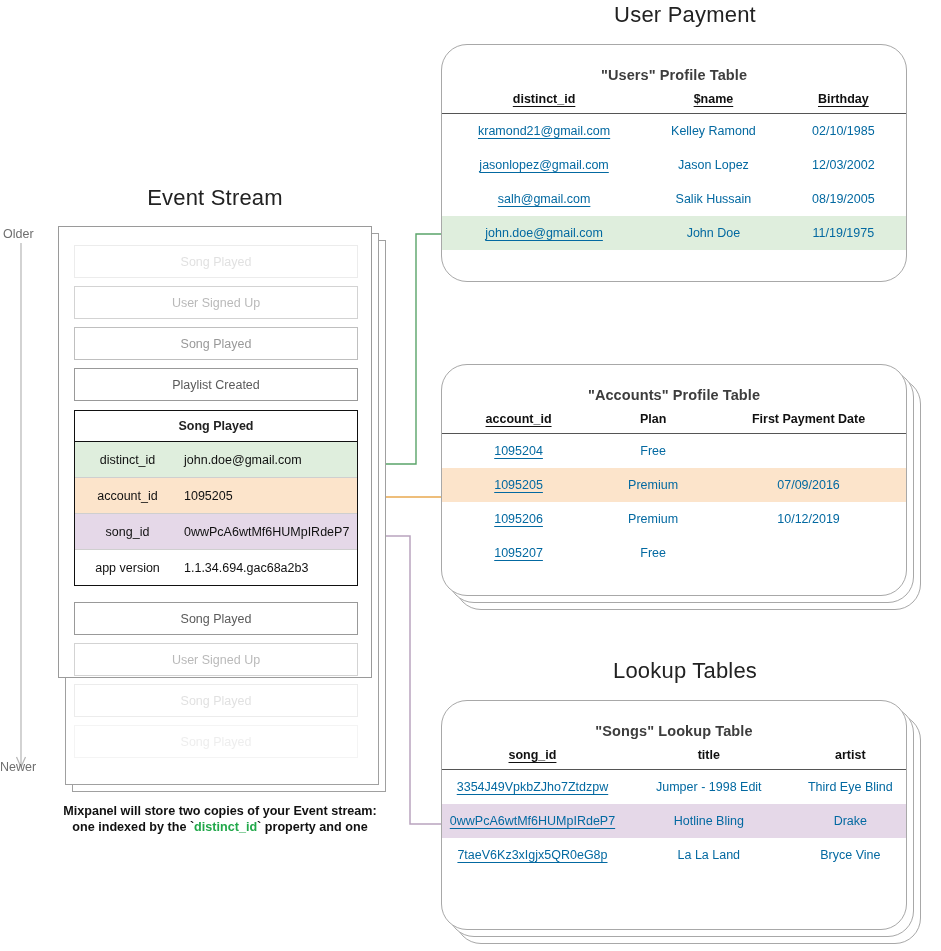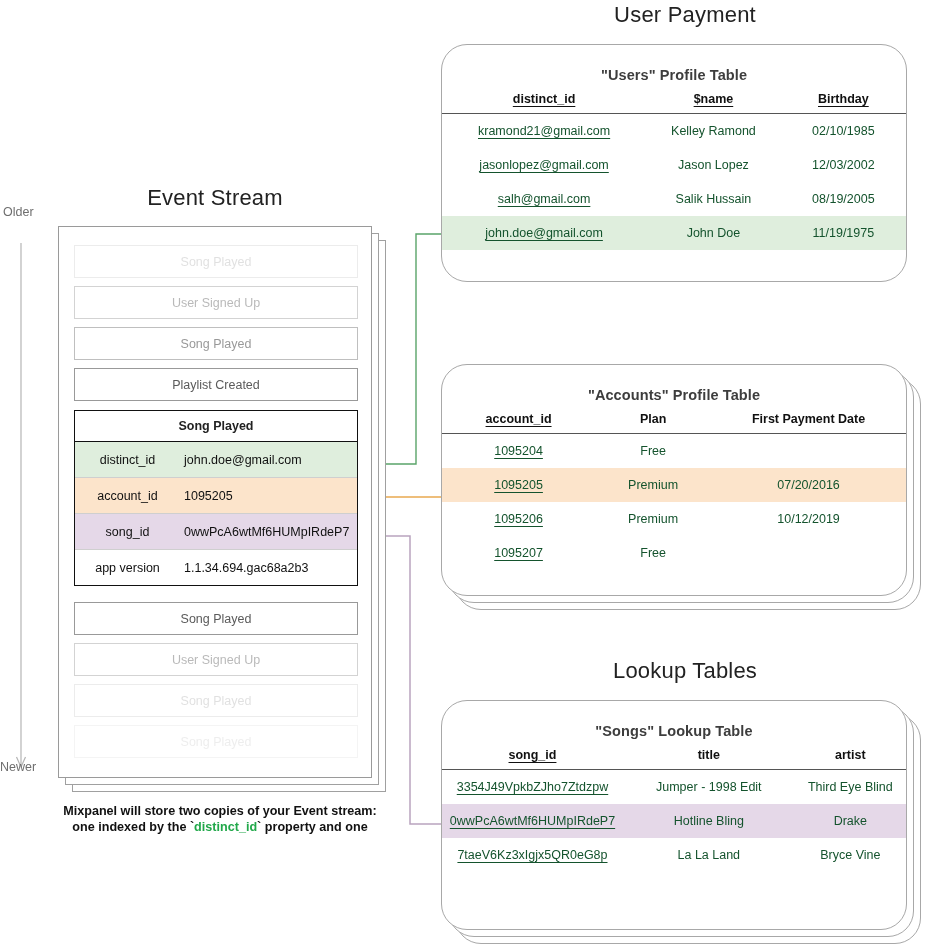--- a/index.html
+++ b/index.html
@@ -61,21 +61,21 @@
     font-weight:bold;
     color:#111;
     padding:9px 0 7px 0;
     text-decoration:underline;
     text-underline-offset:3px;
     white-space:nowrap;
   }
   table.dt th.plain{text-decoration:none;}
   table.dt td{
     font-size:12.5px;
-    color:#14532d;
+    color:#0369a1;
     padding:10px 0;
     white-space:nowrap;
   }
   table.dt td.keycell{
     text-align:center;
     text-decoration:underline;
     text-underline-offset:2.5px;
   }
   table.dt td.val{text-align:center;}
   .hdr-rule{border-bottom:1.4px solid #555;}
@@ -187,29 +187,29 @@
     <path d="M357,464 L416,464 L416,234 L459,234" fill="none" stroke="#5aa469" stroke-width="1.4" marker-end="url(#ah-green)"></path>
 
     <path d="M357,497 L459,497" fill="none" stroke="#e8a94f" stroke-width="1.7" marker-end="url(#ah-orange)"></path>
 
     <path d="M357,536 L410,536 L410,824 L459,824" fill="none" stroke="#b9a4bf" stroke-width="1.5" marker-end="url(#ah-purple)"></path>
 
     <path d="M21,243 L21,765" fill="none" stroke="#b5b5b5" stroke-width="1.2"></path>
     <path d="M16.5,757 L21,767 L25.5,757" fill="none" stroke="#b5b5b5" stroke-width="1.2"></path>
   </svg>
 
-  <div class="tl-label" style="left:3px;top:205px;">Older</div>
+  <div class="tl-label" style="left:3px;top:227px;">Older</div>
   <div class="tl-label" style="left:0px;top:760px;">Newer</div>
 
   <div class="section-title abs" style="left:60px;top:185px;width:310px;">Event Stream</div>
 
   <div class="abs" style="left:58px;top:226px;width:340px;height:566px;">
     <div class="es-shadow" style="left:14px;top:14px;width:314px;height:552px;"></div>
     <div class="es-shadow" style="left:7px;top:7px;width:314px;height:552px;"></div>
-    <div class="es-main" style="width:314px;height:552px;">
+    <div class="es-main" style="width:314px;height:452px;">
 
       <div class="ev fade2" style="left:15px;top:18px;width:284px;height:33px;">
         <span>Song Played</span>
       </div>
       <div class="ev fade1" style="left:15px;top:59px;width:284px;height:33px;">
         <span>User Signed Up</span>
       </div>
       <div class="ev fade3" style="left:15px;top:100px;width:284px;height:33px;">
         <span>Song Played</span>
       </div>
@@ -322,21 +322,21 @@
         </thead>
         <tbody>
           <tr>
             <td class="keycell">1095204</td>
             <td class="val">Free</td>
             <td class="val"></td>
           </tr>
           <tr class="hl-orange">
             <td class="keycell">1095205</td>
             <td class="val">Premium</td>
-            <td class="val">07/20/2016</td>
+            <td class="val">07/09/2016</td>
           </tr>
           <tr>
             <td class="keycell">1095206</td>
             <td class="val">Premium</td>
             <td class="val">10/12/2019</td>
           </tr>
           <tr>
             <td class="keycell">1095207</td>
             <td class="val">Free</td>
             <td class="val"></td>

